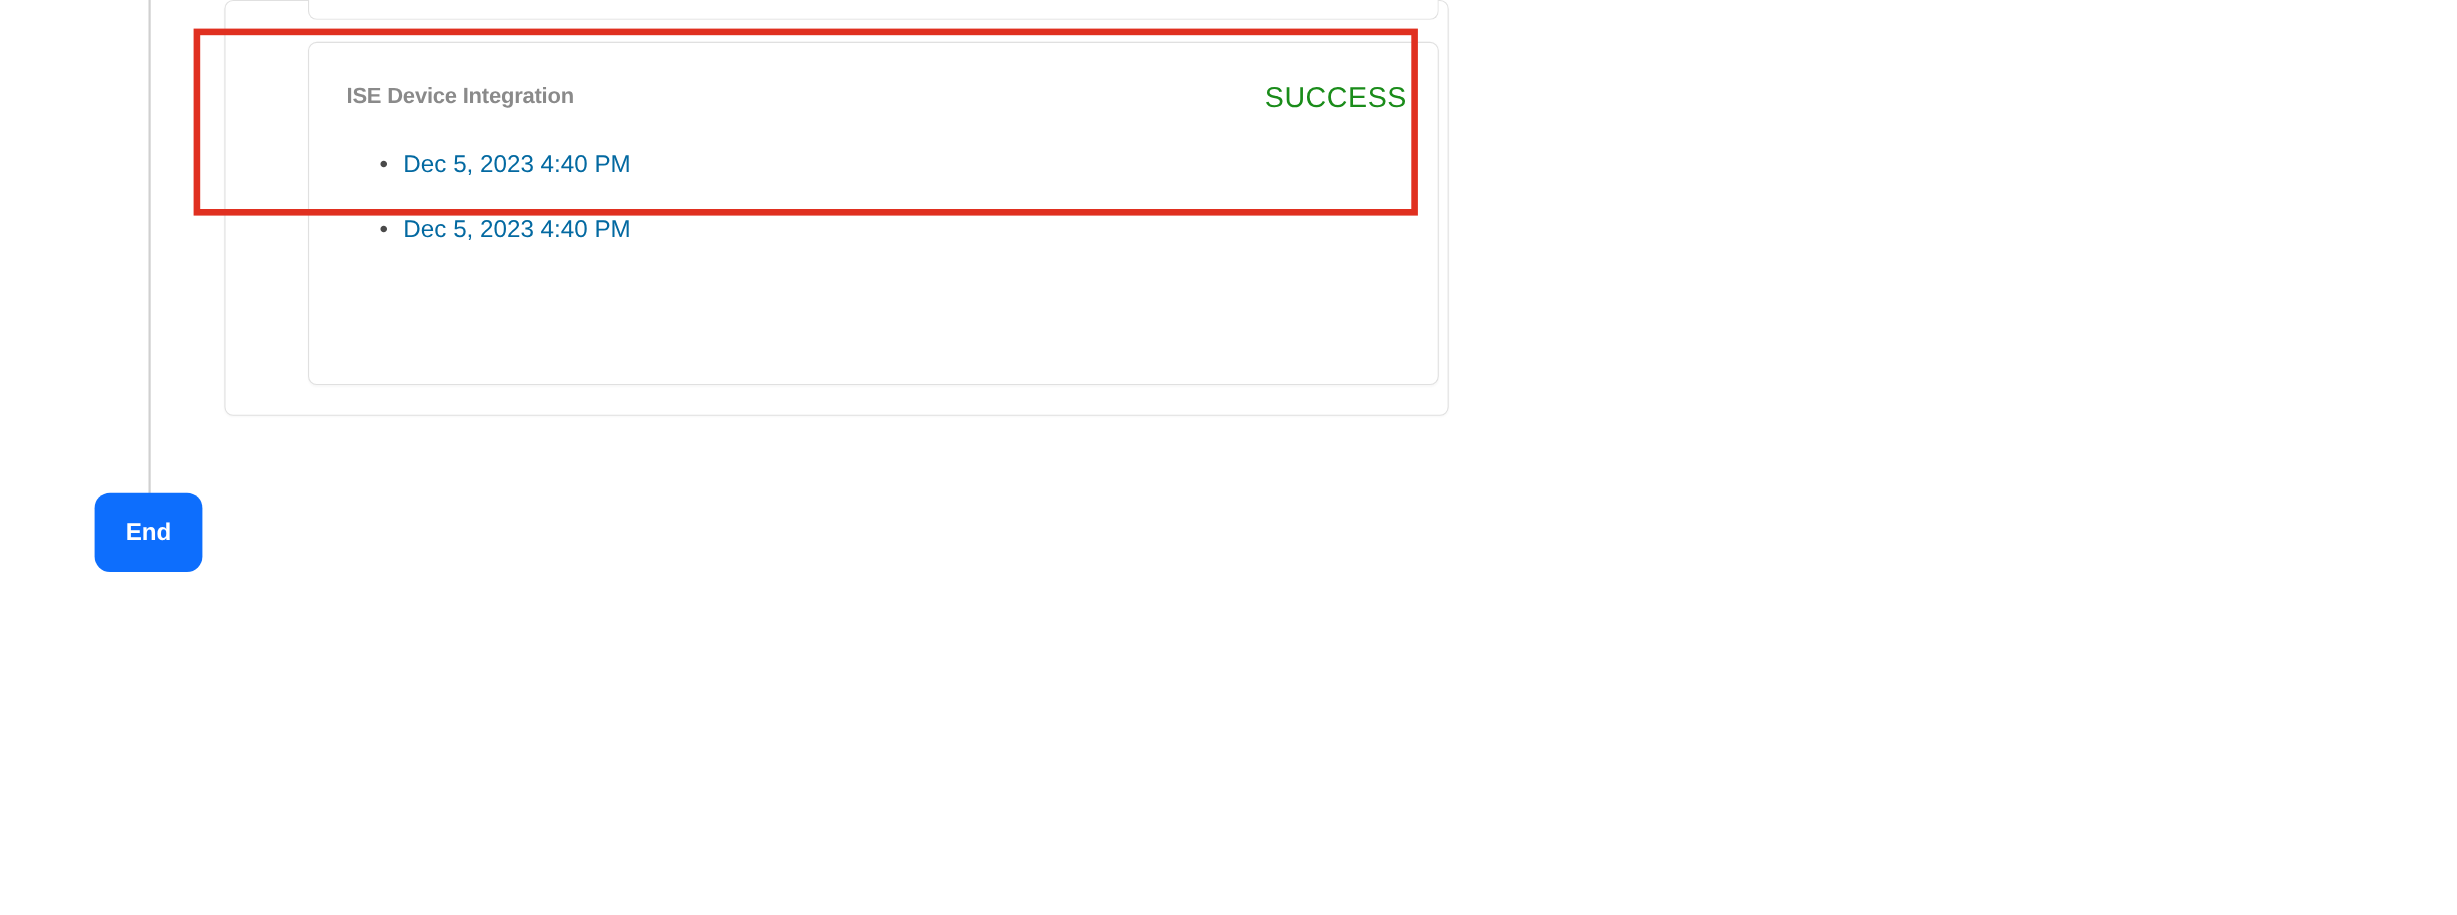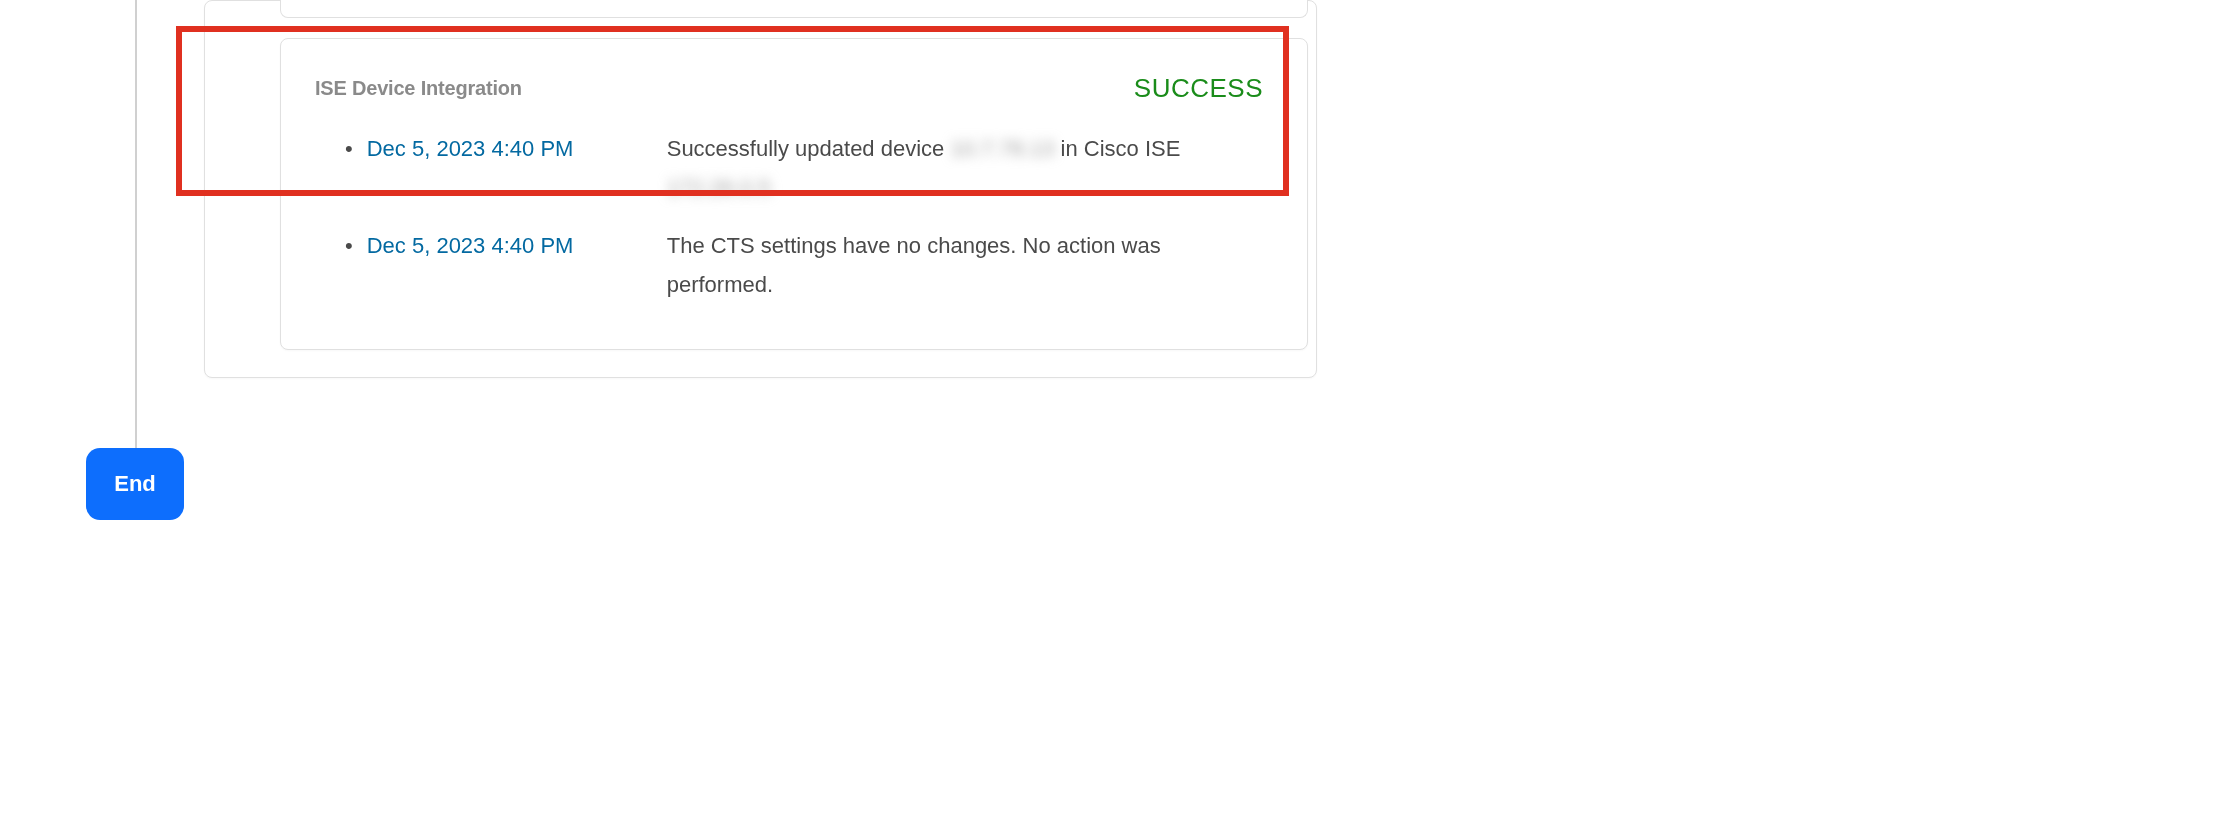--- a/index.html
+++ b/index.html
@@ -48,21 +48,21 @@
     }
     .inner-card {
       position: absolute;
       left: 280px;
       top: 38px;
       width: 1028px;
       height: 312px;
       border: 1px solid #e0e0e0;
       border-radius: 8px;
       background: #ffffff;
-      padding: 34px 44px 0 34px;
+      padding: 34px 28px 0 34px;
       box-shadow: 0 1px 2px rgba(0,0,0,0.03);
     }
     .header-row {
       display: flex;
       justify-content: space-between;
       align-items: center;
       margin-bottom: 26px;
     }
     .section-title {
       font-size: 20px;
@@ -146,28 +146,24 @@
 
 <div class="inner-card">
   <div class="header-row">
     <div class="section-title">ISE Device Integration</div>
     <div class="status-badge">SUCCESS</div>
   </div>
   <ul class="log-list">
     <li class="log-item">
       <span class="bullet">•</span>
       <span class="timestamp">Dec 5, 2023 4:40 PM</span>
-      <span class="message">
-        <span>Successfully updated device </span><span class="blurred">10.7.78.13</span><span> in Cisco ISE </span><br><span class="blurred">172.26.0.5</span>
-      </span>
     </li>
     <li class="log-item">
       <span class="bullet">•</span>
       <span class="timestamp">Dec 5, 2023 4:40 PM</span>
-      <span class="message">The CTS settings have no changes. No action was performed.</span>
     </li>
   </ul>
 </div>
 
 <div class="highlight-box"></div>
 
 <div class="end-node">
   <span>End</span>
 </div>
 

